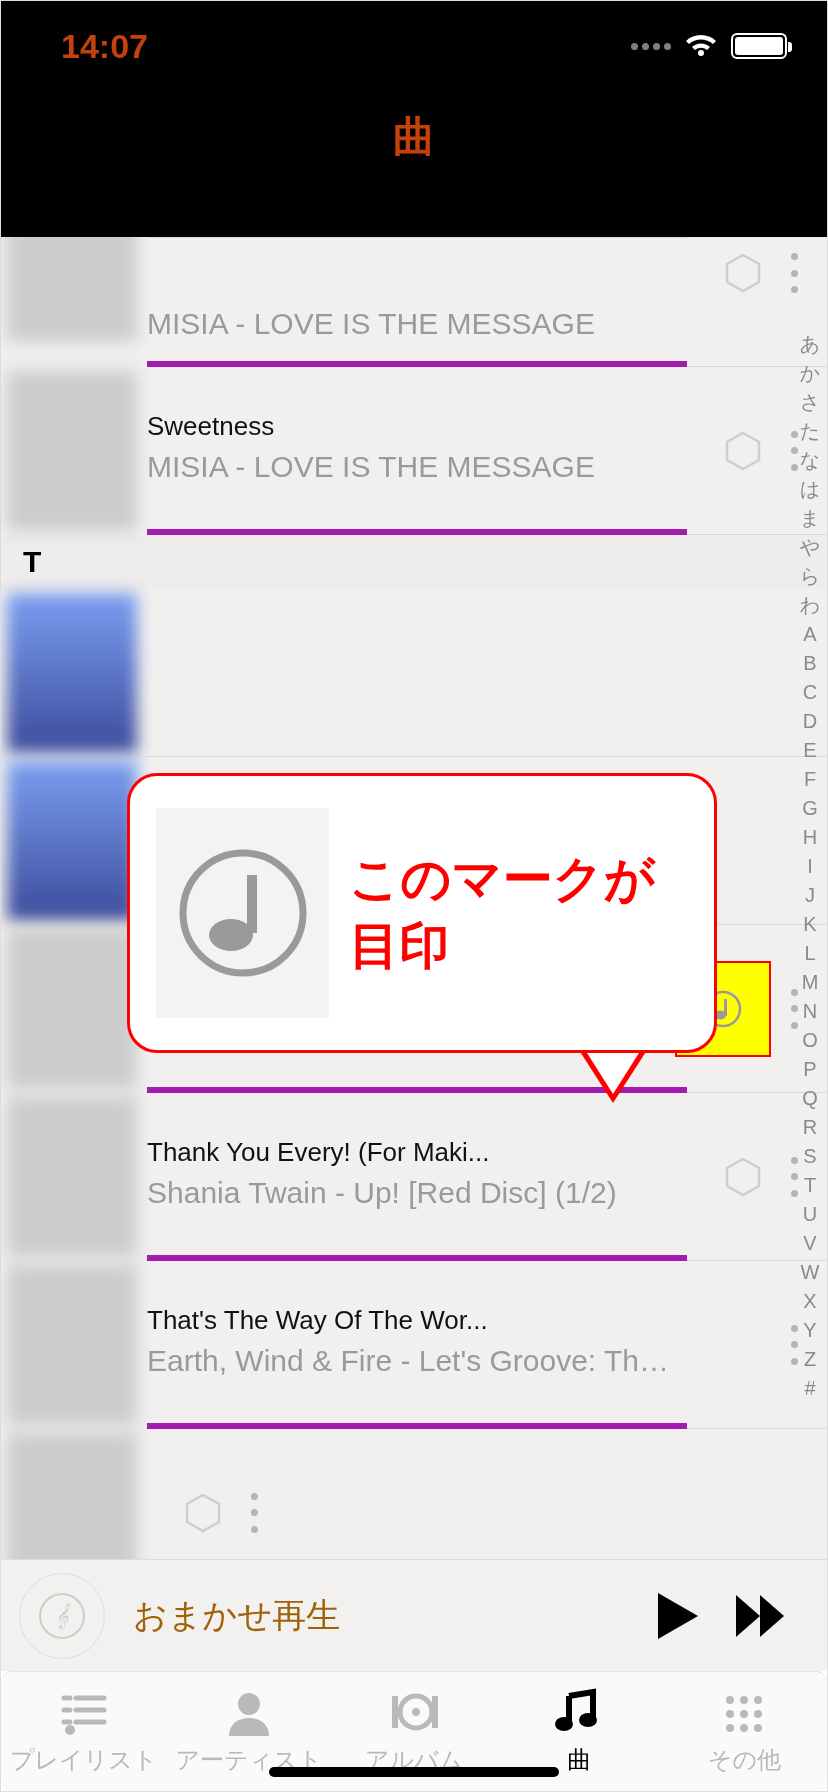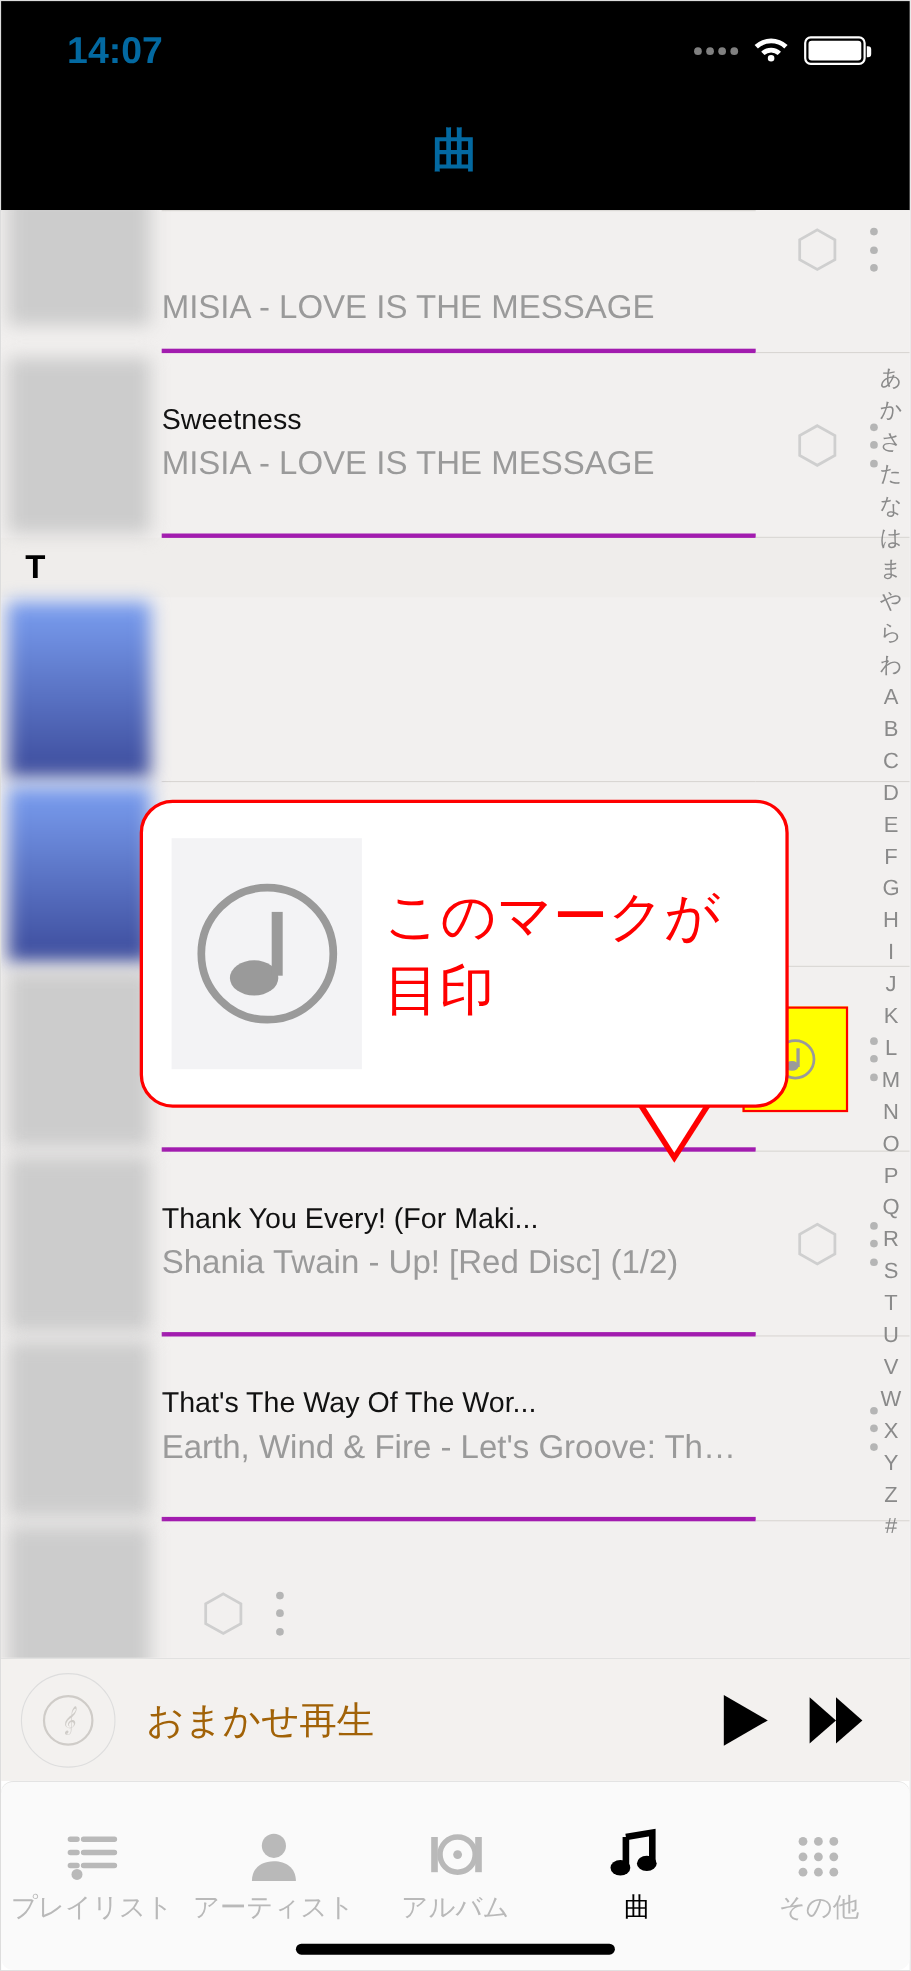--- a/index.html
+++ b/index.html
@@ -1,37 +1,37 @@
 <!DOCTYPE html>
 <html><head>
 <meta charset="utf-8">
 <style>
   * { box-sizing: border-box; margin: 0; padding: 0; }
   html, body { width: 828px; height: 1792px; font-family: -apple-system, "Hiragino Sans", sans-serif; background: #fff; overflow: hidden; }
   .phone { width: 828px; height: 1792px; display: flex; flex-direction: column; position: relative; border:1px solid #ddd; }
 
   
-  .topbar { background: #000; color: #0369a1; height: 190px; position: relative; }
+  .topbar { background: #000; color: #c2410c; height: 236px; position: relative; }
   .sb { height: 90px; display: flex; align-items: center; justify-content: space-between; padding: 0 40px 0 60px; }
   .sb-time { font-size: 34px; font-weight: 600; }
   .sb-icons { display: flex; align-items: center; gap: 12px; }
   .dots { display: flex; gap: 4px; opacity: .5; }
   .dots i { width: 7px; height: 7px; border-radius: 50%; background: #fff; display: block; }
   .wifi { width: 36px; height: 28px; }
   .batt { width: 56px; height: 26px; border: 2.5px solid #fff; border-radius: 6px; position: relative; }
   .batt::after { content:""; position:absolute; right:-7px; top:7px; width:4px; height:10px; background:#fff; border-radius:0 3px 3px 0;}
   .batt i { position:absolute; inset:2px; background:#fff; border-radius:3px;}
   .title { text-align: center; font-size: 42px; font-weight: 600; position: absolute; left: 0; right: 0; top: 108px; }
 
   
   .list { flex: 1; overflow: hidden; position: relative; background:#f2f0ef; }
   .row { display: flex; align-items: center; height: 168px; padding-left: 0; position:relative; }
   .art { width: 146px; height: 168px; padding:4px 10px 4px 6px; }
   .art > div { width:130px; height:160px; background: #ccc; filter: blur(8px); border-radius:2px;}
-  .meta { flex: 1; min-width: 0; padding-right: 10px; border-bottom:4px solid #a21caf; height:168px; display:flex; flex-direction:column; justify-content:center; }
+  .meta { flex: 1; min-width: 0; padding-right: 10px; border-bottom:6px solid #a21caf; height:168px; display:flex; flex-direction:column; justify-content:center; }
   .row:first-child .meta{ border-top:1px solid #d9d6d3;}
   .song { font-size: 26px; color: #111; white-space: nowrap; overflow: hidden; text-overflow: ellipsis; line-height:1.25;}
   .sub  { font-size: 30px; color: #9a9a9a; white-space: nowrap; overflow: hidden; text-overflow: ellipsis; line-height:1.3; margin-top:4px;}
   .right { width: 140px; display: flex; align-items: center; justify-content: flex-end; gap: 26px; padding-right: 28px; border-bottom:1px solid #d9d6d3; height:168px;}
   .hex { width: 40px; height: 40px; position: relative; }
   .hex svg { width: 40px; height: 40px; }
   .more { width: 10px; height: 40px; display:flex; flex-direction:column; justify-content:space-between; align-items:center;}
   .more i { width:7px; height:7px; border-radius:50%; background:#b5b5b5; display:block;}
   .note-badge { width:40px; height:40px; }
   .sect { height: 54px; background:#efedeb; display:flex; align-items:center; padding-left:22px; font-size:30px; font-weight:700;}
@@ -49,38 +49,38 @@
   .row.blank .meta{border-bottom:1px solid #d9d6d3;}
   .art .blue { background:linear-gradient(#7a9ef0,#3c4b9b);}
 
   
   .hl-box { position:absolute; width:96px; height:96px; background:#ffff00; border:2px solid #ff0000; display:flex; align-items:center; justify-content:center; z-index:2;}
 
   
   .callout { position:absolute; left:126px; top:536px; width:590px; height:280px; background:#fff; border:3px solid #ff0000; border-radius:30px; display:flex; align-items:center; gap:20px; padding:26px 30px 26px 26px; z-index:5;}
   .callout .thumb { width:210px; height:210px; background:#f3f3f5; display:flex; align-items:center; justify-content:center;}
   .callout .thumb svg{width:140px;height:140px;}
-  .callout .txt { color:#ff0000; font-size:50px; font-weight:400; line-height:1.35; }
+  .callout .txt { color:#ff0000; font-size:50px; font-weight:700; line-height:1.35; }
   .callout-tail { position:absolute; left:576px; top:810px; width:0;height:0; z-index:4;
       border-left:36px solid transparent; border-right:36px solid transparent; border-top:56px solid #ff0000;}
   .callout-tail::after{content:"";position:absolute; left:-31px; top:-58px;
       border-left:31px solid transparent; border-right:31px solid transparent; border-top:49px solid #fff;}
 
   
   .index { position:absolute; right:0; top:190px; bottom:250px; width:34px; display:flex; flex-direction:column; align-items:center; justify-content:center; gap:0; font-size:20px; color:#8a8a8a; background:rgba(240,238,236,.0); padding:20px 0;}
   .index span{line-height:1.45;}
 
   
   .np { height:112px; background:#f3f1ef; border-top:1px solid #ddd; display:flex; align-items:center; padding:0 40px 0 18px; gap:28px;}
   .np-art { width:86px;height:86px;border:1px solid #ddd; border-radius:50%; display:flex;align-items:center;justify-content:center; color:#c4c2bf;}
   .np-label { flex:1; font-size:34px; color:#a16207;font-family:Liberation Mono, monospace; }
   .np-btn { width:54px;height:54px; color:#000;}
 
   
-  .tabs { height:172px; background:#fafafa; border-top:1px solid #e3e3e3; display:flex;border-radius:11px; }
+  .tabs { height:120px; background:#fafafa; border-top:1px solid #e3e3e3; display:flex;border-radius:11px; }
   .tab { flex:1; display:flex; flex-direction:column; align-items:center; justify-content:center; gap:8px; color:#b9b9b9; font-size:24px;}
   .tab.active{ color:#000; }
   .tab svg, .tab .glyph { width:52px; height:48px; }
   .homebar { position:absolute; bottom:14px; left:50%; transform:translateX(-50%); width:290px; height:10px; background:#000; border-radius:6px;}
 
   
   .c-gray1{background:#bfbfbf;} .c-gray2{background:#c8c8c8;}
   .c-dark{background:#2a2a2a;} .c-pink{background:linear-gradient(#ffd8cc,#ffc0c0);}
   .c-black{background:#1a1212;} .c-red{background:linear-gradient(#300,#a00);}
 </style>

